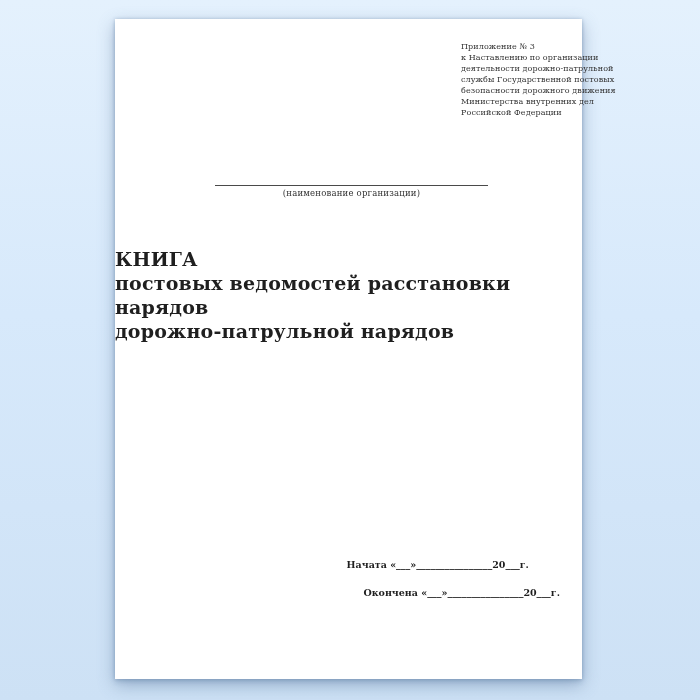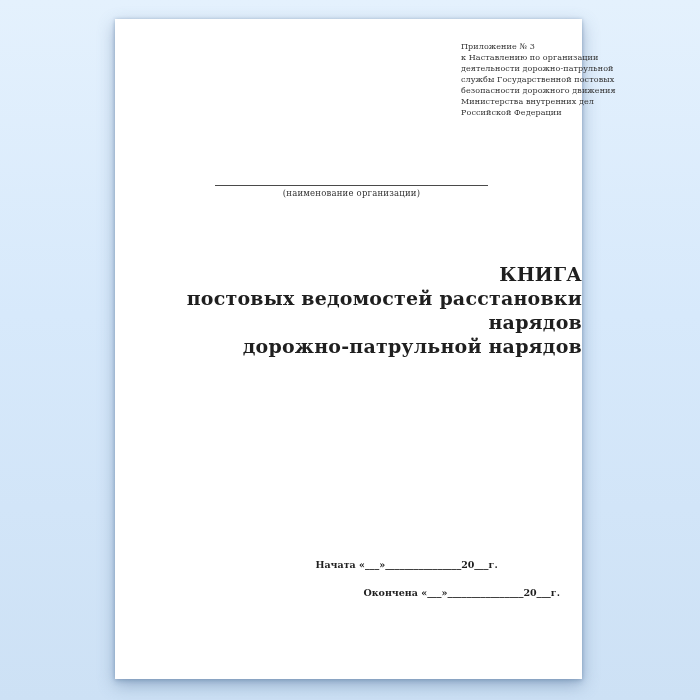--- a/index.html
+++ b/index.html
@@ -31,27 +31,27 @@
   }
   .rule-group{ position:absolute; text-align:center; }
   .rule-group .rule{ border-top:1px solid var(--rule); height:0; }
   .rule-group .caption{
     font-size:8.5px; line-height:12px; padding-top:1px; color:var(--ink-soft);
     letter-spacing:.2px;
   }
   .org-group{ left:100px; top:135px; width:273px;margin-top:31px; }
   .unit-group{ left:100px; top:350px; width:268px; }
   .title-block{
-    position:absolute; left:0; top:243px; width:100%;
-    text-align:right; font-weight:700; font-size:19px; line-height:24px;
+    position:absolute; left:0; top:228px; width:100%;
+    text-align:left; font-weight:700; font-size:19px; line-height:24px;
     color:var(--ink); letter-spacing:.2px;
   }
   .dates{
     position:absolute; right:22px; top:540px;
-    text-align:left; font-weight:700; font-size:9.5px; line-height:12px;
+    text-align:center; font-weight:700; font-size:9.5px; line-height:12px;
     color:var(--ink);
   }
   .dates .date-line + .date-line{ margin-top:16px;margin-left:48px; }
 </style>
 </head>
 <body>
 
 <div class="backdrop">
   <div class="sheet">
 

